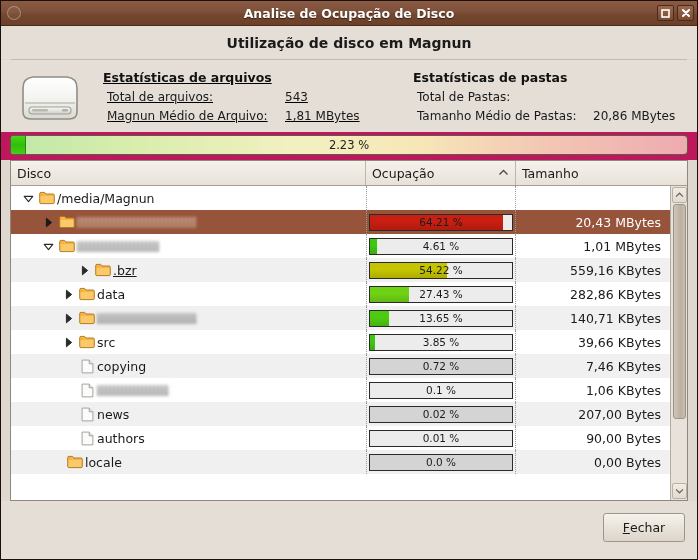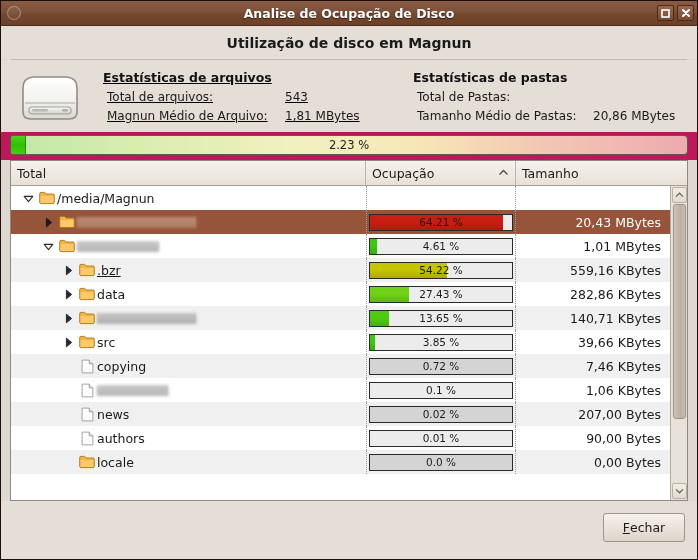--- a/index.html
+++ b/index.html
@@ -277,21 +277,21 @@
   <div id="overall-wrap">
     <div id="overall-bar">
       <div id="overall-fill" style="width: 2.23%;"></div>
       <div id="overall-label">2.23 %</div>
     </div>
   </div>
 
   <div id="tree-outer">
     <div id="tree-header">
       <div class="th name">
-        <span>Total</span>
+        <span>Disco</span>
       </div>
       <div class="th occ">
         <span>Ocupação</span>
         <span class="sort-arrow">
           <svg width="11" height="7" viewBox="0 0 11 7">
               <path d="M1.5 5.5 L5.5 1.5 L9.5 5.5" fill="none" stroke="#4a4a4a" stroke-width="1.3"></path>
             </svg>
         </span>
       </div>
       <div class="th size">
@@ -358,21 +358,21 @@
             </div>
             <div class="c-occ">
               <div class="pbar">
                 <div class="pfill" style="width: 4.61%; background: linear-gradient(rgb(62, 200, 15) 0%, rgb(62, 200, 15) 45%, rgba(0, 0, 0, 0.12) 100%), rgb(62, 200, 15);"></div>
                 <div class="plabel">4.61 %</div>
               </div>
             </div>
             <div class="c-size">1,01 MBytes</div>
           </div>
           <div class="row alt">
-            <div class="c-name" style="padding-left: 48px; text-decoration: underline;">
+            <div class="c-name" style="padding-left: 64px; text-decoration: underline;">
               <span class="expander">
                 <svg width="9" height="11" viewBox="0 0 9 11">
                   <path d="M2.4 1.2 L2.4 9.8 L7.6 5.5 Z" fill="#2a2a2a" stroke="#2a2a2a" stroke-width="1" stroke-linejoin="round"></path>
                 </svg>
               </span>
               <span class="ficon">
                 <svg width="16" height="14" viewBox="0 0 16 14">
                   <path d="M0.7 2.6 Q0.7 1.4 1.9 1.4 L5.6 1.4 L7 3 L14.1 3 Q15.3 3 15.3 4.2 L15.3 11.4 Q15.3 12.6 14.1 12.6 L1.9 12.6 Q0.7 12.6 0.7 11.4 Z" fill="#f7b344" stroke="#a9761c" stroke-width="0.9"></path>
                   <path d="M1.6 5.1 L14.4 5.1 L14.4 11.5 Q14.4 12 13.9 12 L2.1 12 Q1.6 12 1.6 11.5 Z" fill="#fbc96a"></path>
                 </svg>
@@ -522,21 +522,21 @@
               <span class="label">authors</span>
             </div>
             <div class="c-occ">
               <div class="pbar">
                 <div class="plabel">0.01 %</div>
               </div>
             </div>
             <div class="c-size">90,00 Bytes</div>
           </div>
           <div class="row alt">
-            <div class="c-name" style="padding-left: 48px;">
+            <div class="c-name" style="padding-left: 36px;">
               <span class="expander"></span>
               <span class="ficon">
                 <svg width="16" height="14" viewBox="0 0 16 14">
                   <path d="M0.7 2.6 Q0.7 1.4 1.9 1.4 L5.6 1.4 L7 3 L14.1 3 Q15.3 3 15.3 4.2 L15.3 11.4 Q15.3 12.6 14.1 12.6 L1.9 12.6 Q0.7 12.6 0.7 11.4 Z" fill="#f7b344" stroke="#a9761c" stroke-width="0.9"></path>
                   <path d="M1.6 5.1 L14.4 5.1 L14.4 11.5 Q14.4 12 13.9 12 L2.1 12 Q1.6 12 1.6 11.5 Z" fill="#fbc96a"></path>
                 </svg>
               </span>
               <span class="label">locale</span>
             </div>
             <div class="c-occ">

